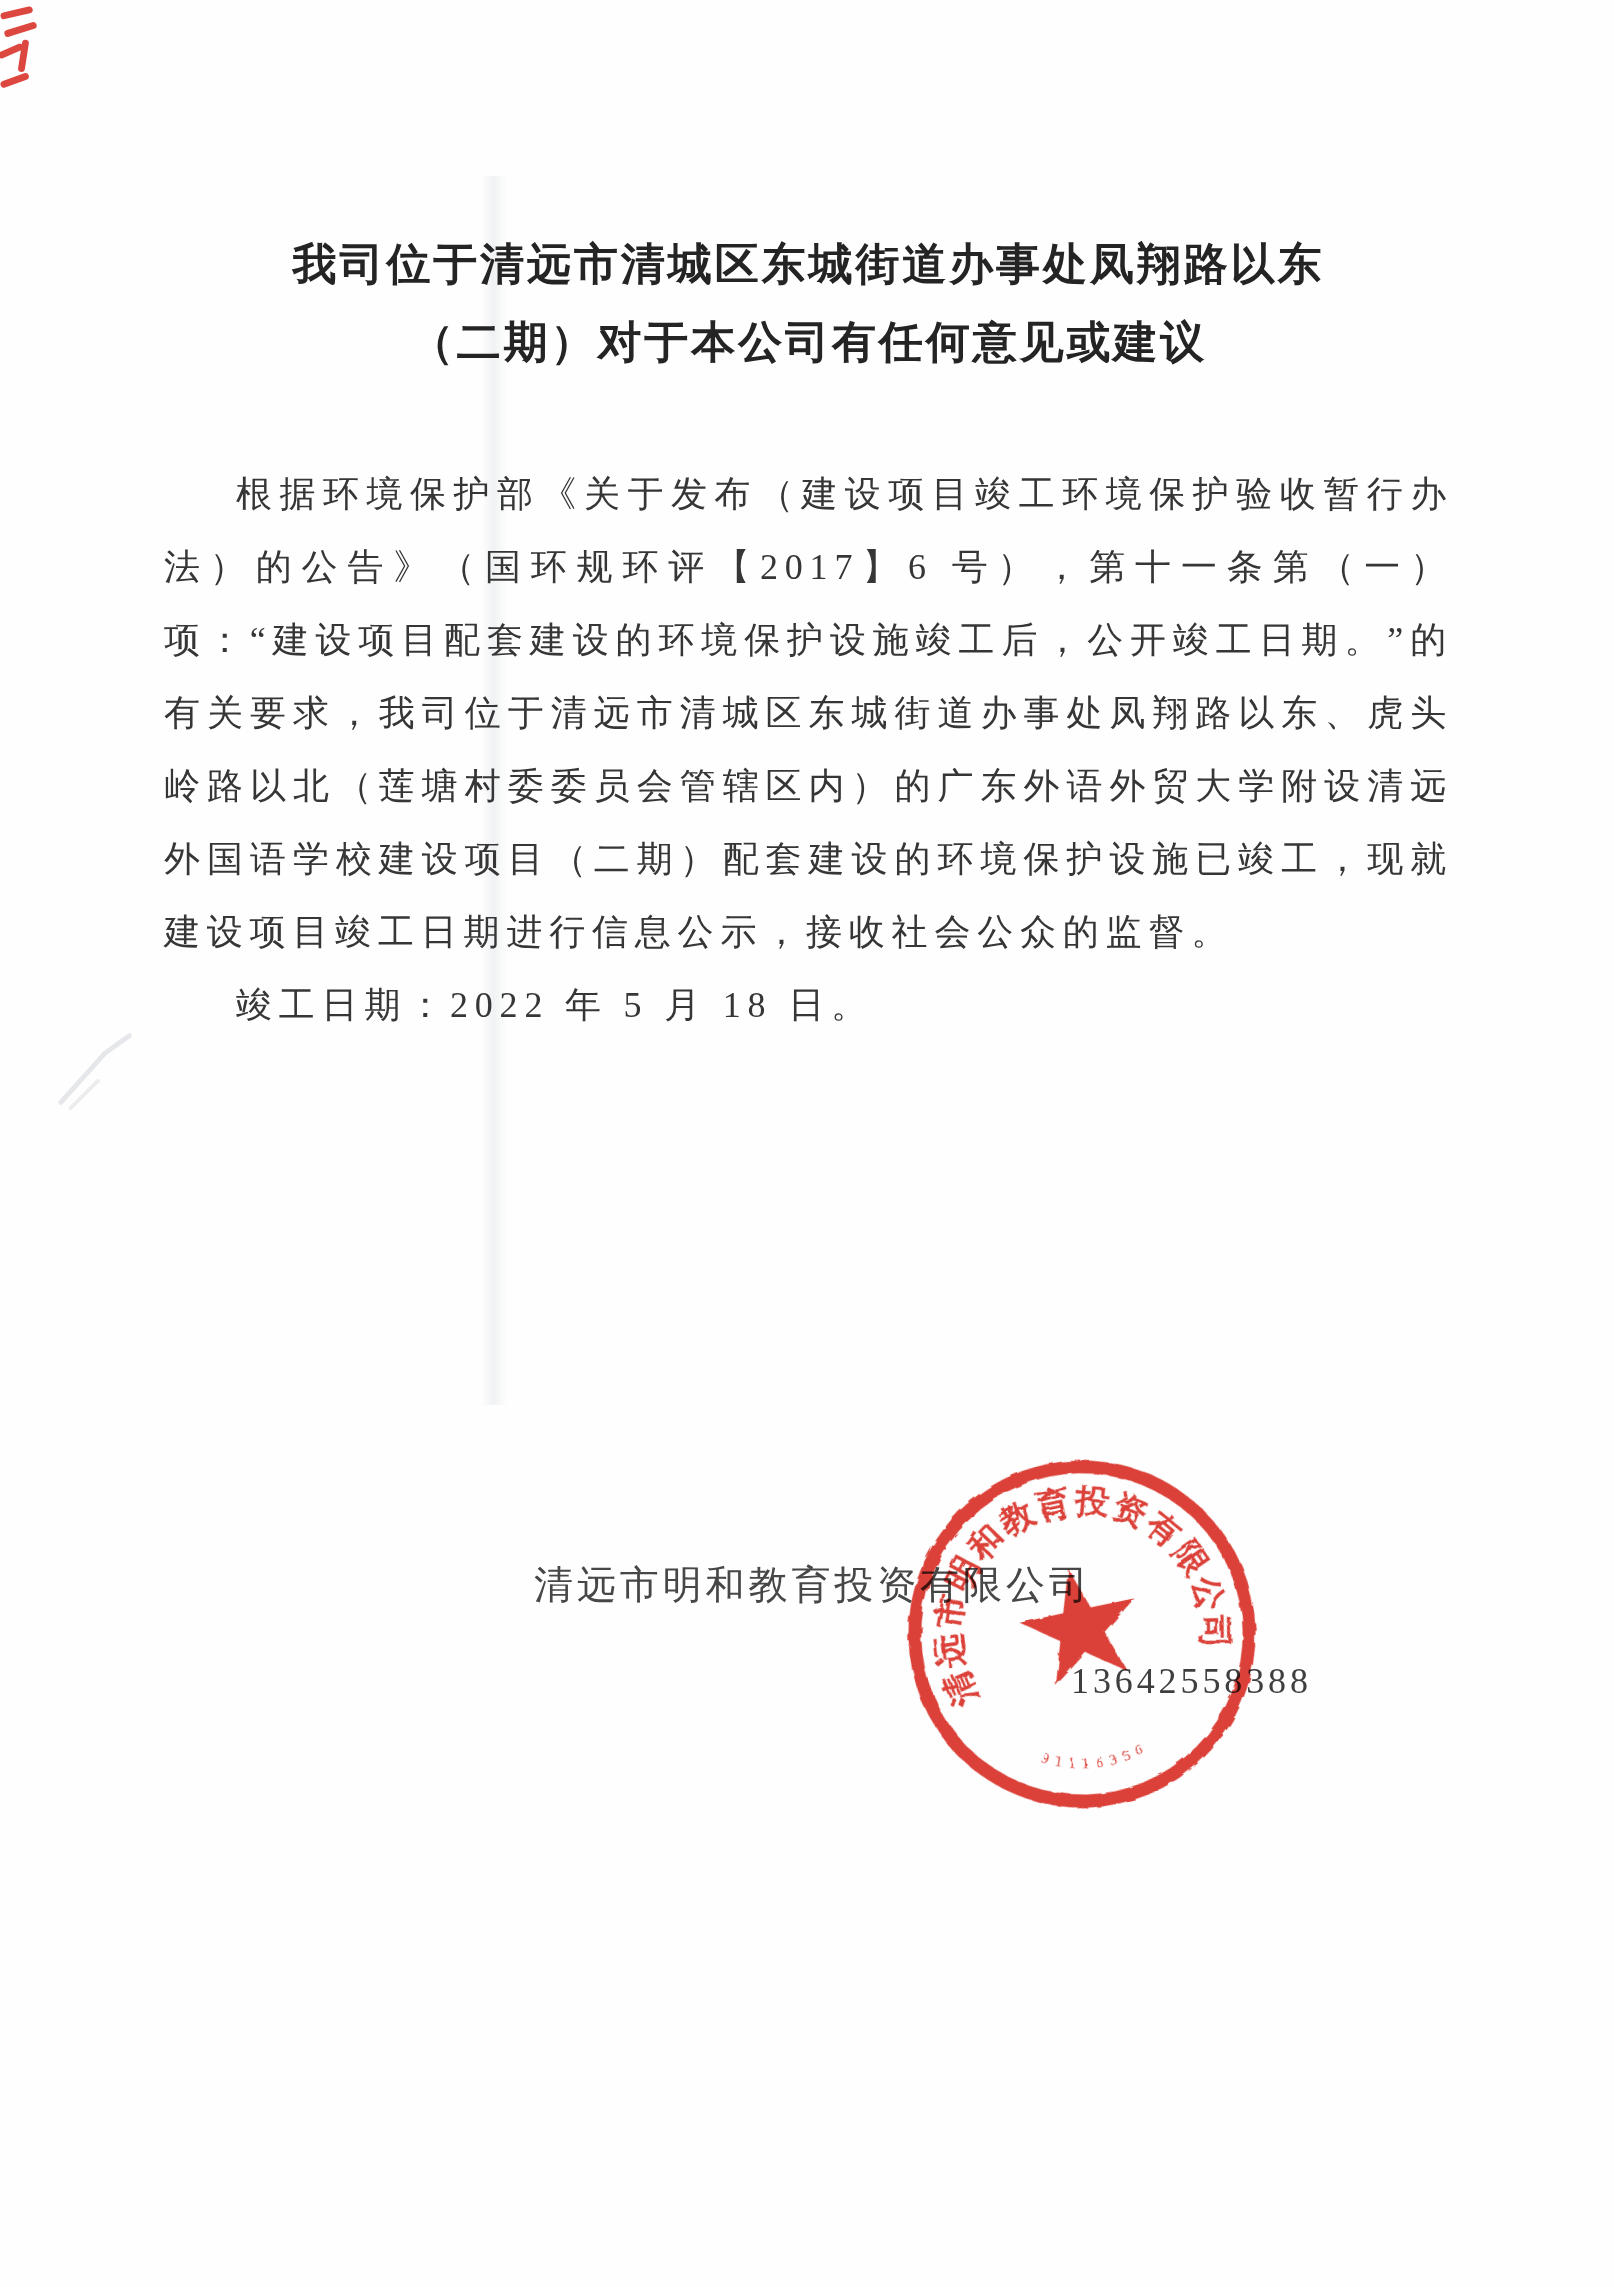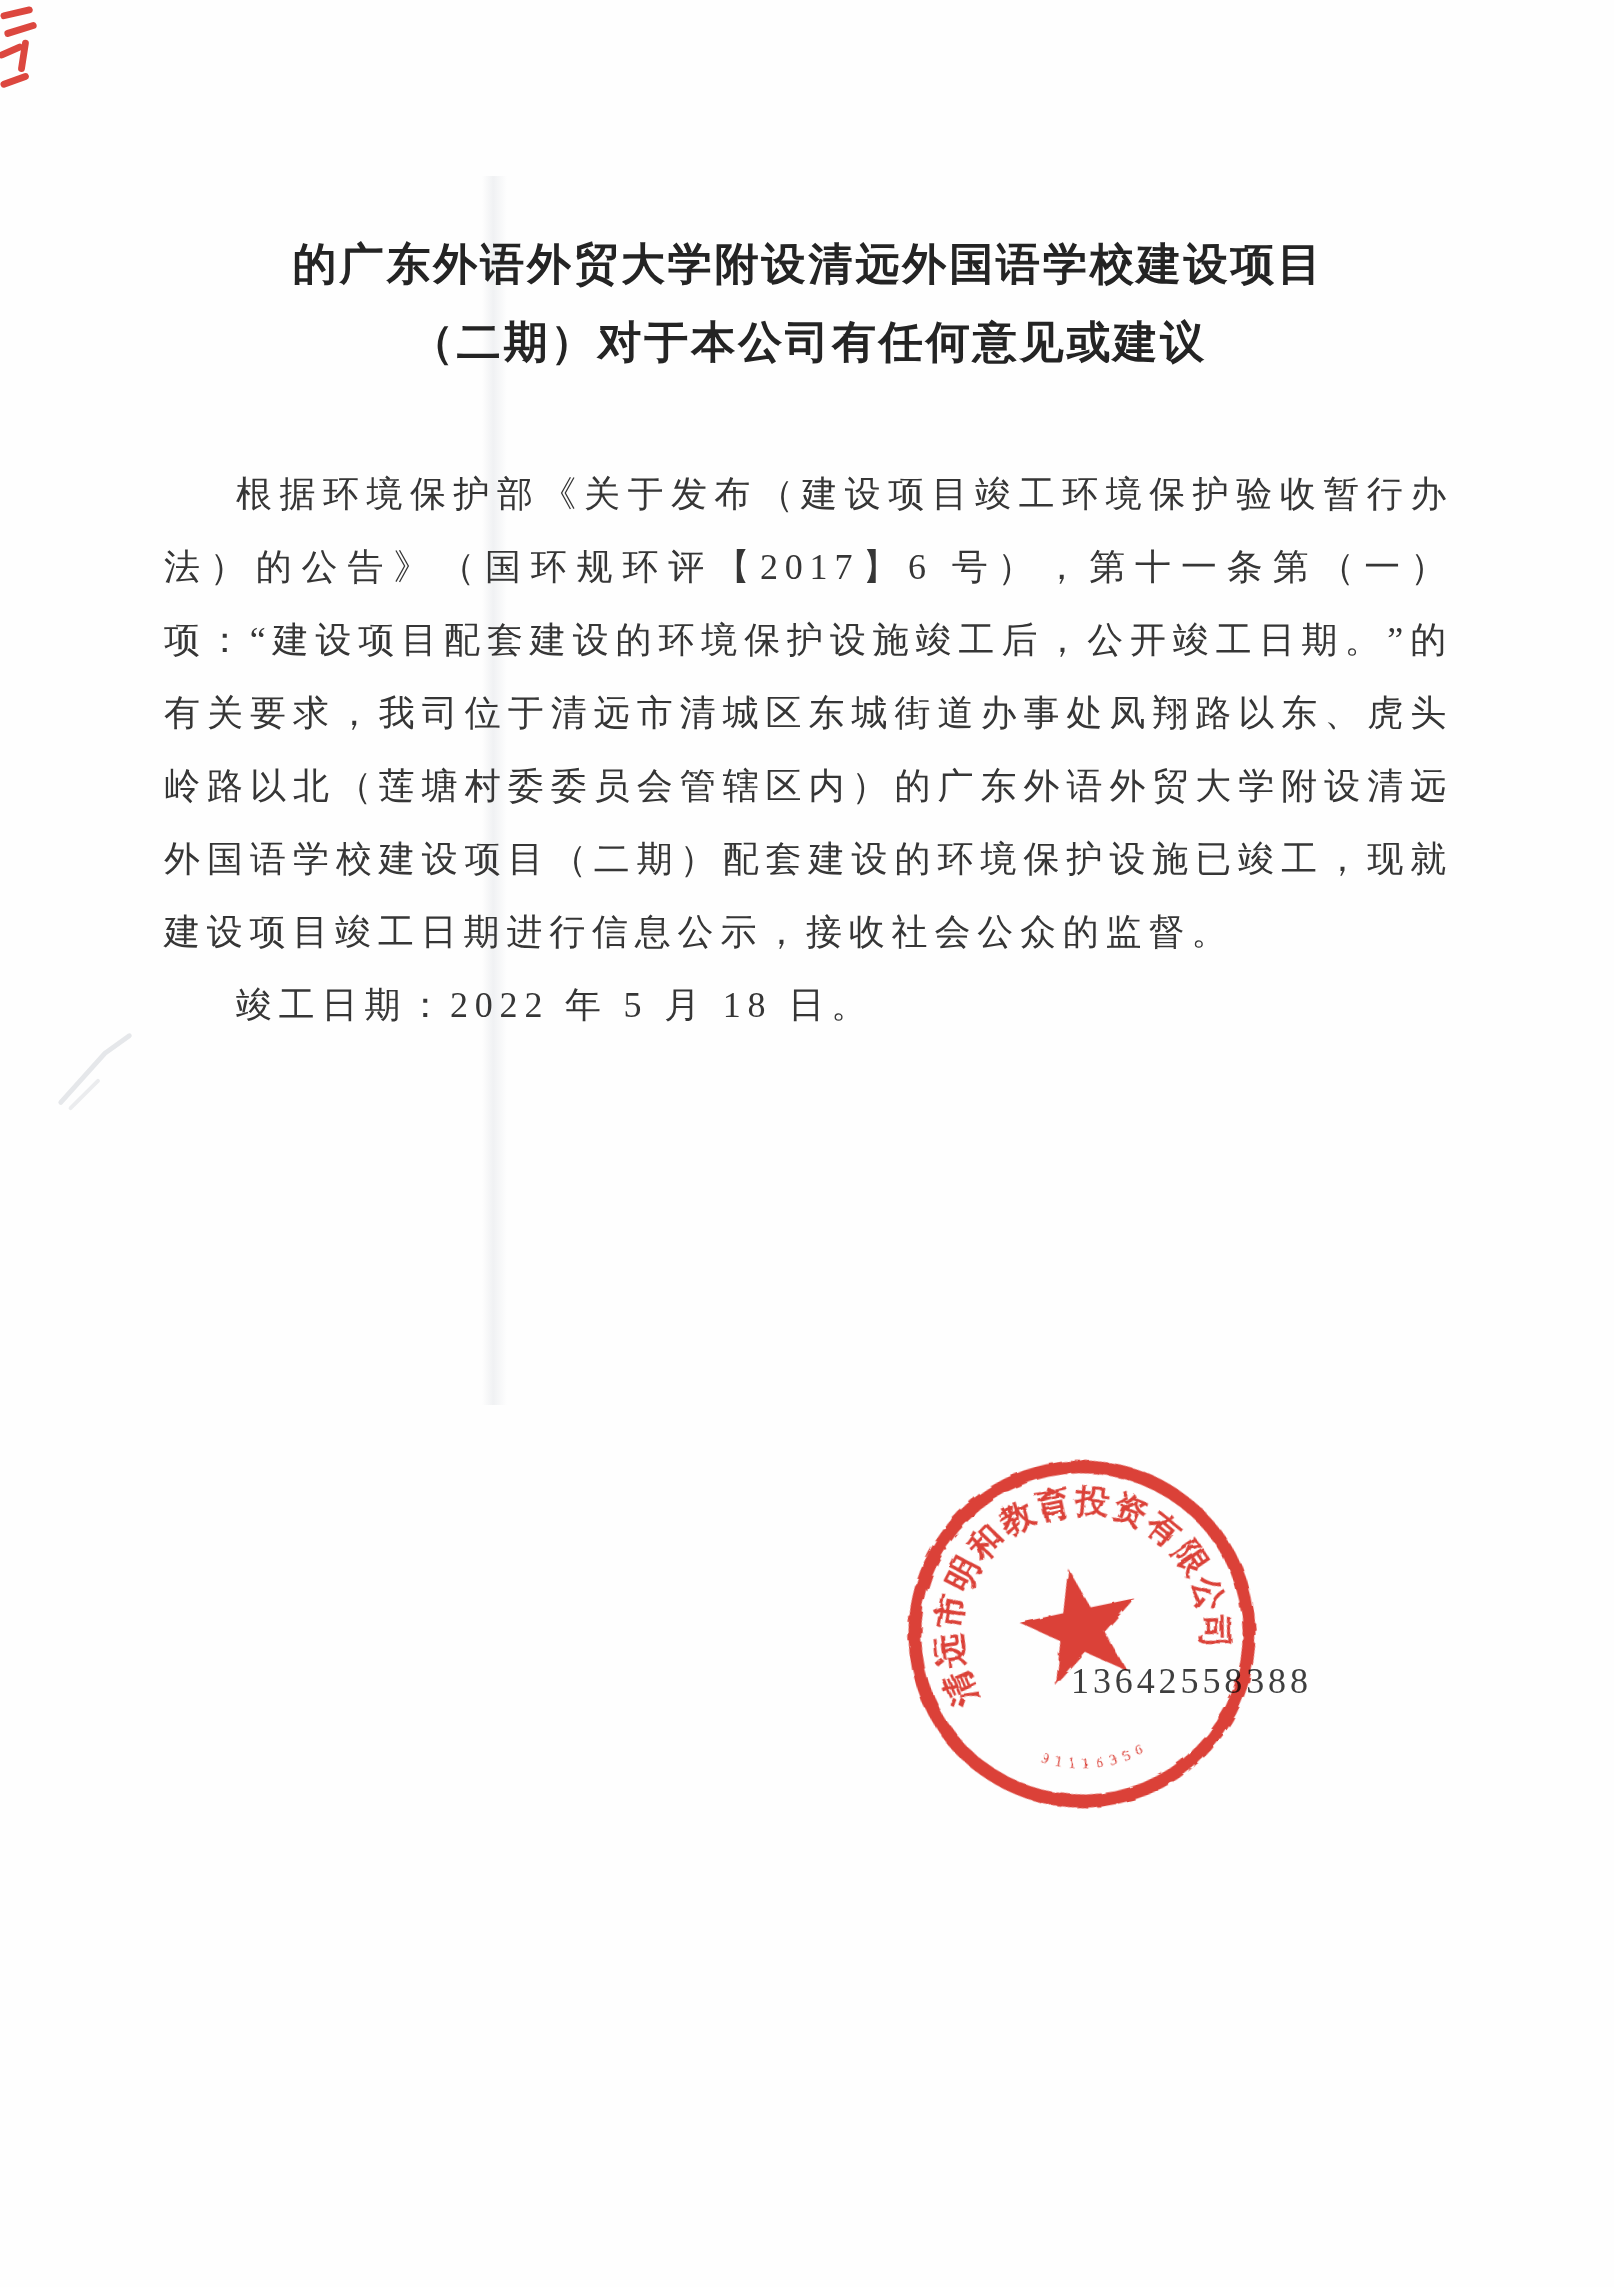--- a/index.html
+++ b/index.html
@@ -117,29 +117,30 @@
       <path d="M4 82 L26 74"></path>
     </g>
   </svg>
 
   <svg class="scan-smudge" viewBox="0 0 95 95">
     <path d="M10 80 L55 30 L80 12" stroke="#b9bec6" stroke-width="5" fill="none" stroke-linecap="round"></path>
     <path d="M20 86 L48 58" stroke="#c8ccd2" stroke-width="4" fill="none" stroke-linecap="round"></path>
   </svg>
 
   <div class="doc-title">
-    <div>的广东外语外贸大学附设清远外国语学校建设项目</div>
+    <div>我司位于清远市清城区东城街道办事处凤翔路以东</div>
     <div>（二期）对于本公司有任何意见或建议</div>
   </div>
 
   <div class="doc-body">
     <p>根据环境保护部《关于发布（建设项目竣工环境保护验收暂行办法）的公告》（国环规环评【2017】6 号），第十一条第（一）项：“建设项目配套建设的环境保护设施竣工后，公开竣工日期。”的有关要求，我司位于清远市清城区东城街道办事处凤翔路以东、虎头岭路以北（莲塘村委委员会管辖区内）的广东外语外贸大学附设清远外国语学校建设项目（二期）配套建设的环境保护设施已竣工，现就建设项目竣工日期进行信息公示，接收社会公众的监督。</p>
     <p>竣工日期：2022 年 5 月 18 日。</p>
   </div>
 
+  <div class="sig-company">清远市明和教育投资有限公司</div>
   <div class="sig-phone">13642558388</div>
 
   <svg class="seal" viewBox="0 0 380 380">
     <defs>
       <filter id="rough">
         <feTurbulence type="fractalNoise" baseFrequency="0.06" numOctaves="2" result="n"></feTurbulence>
         <feDisplacementMap in="SourceGraphic" in2="n" scale="5"></feDisplacementMap>
       </filter>
       <path id="ringTextPath" d="M 75.4 231.7 A 122 122 0 1 1 304.6 231.7" fill="none"></path>
       <path id="serialPath" d="M 122.5 306.9 A 135 135 0 0 0 257.5 306.9" fill="none"></path>

